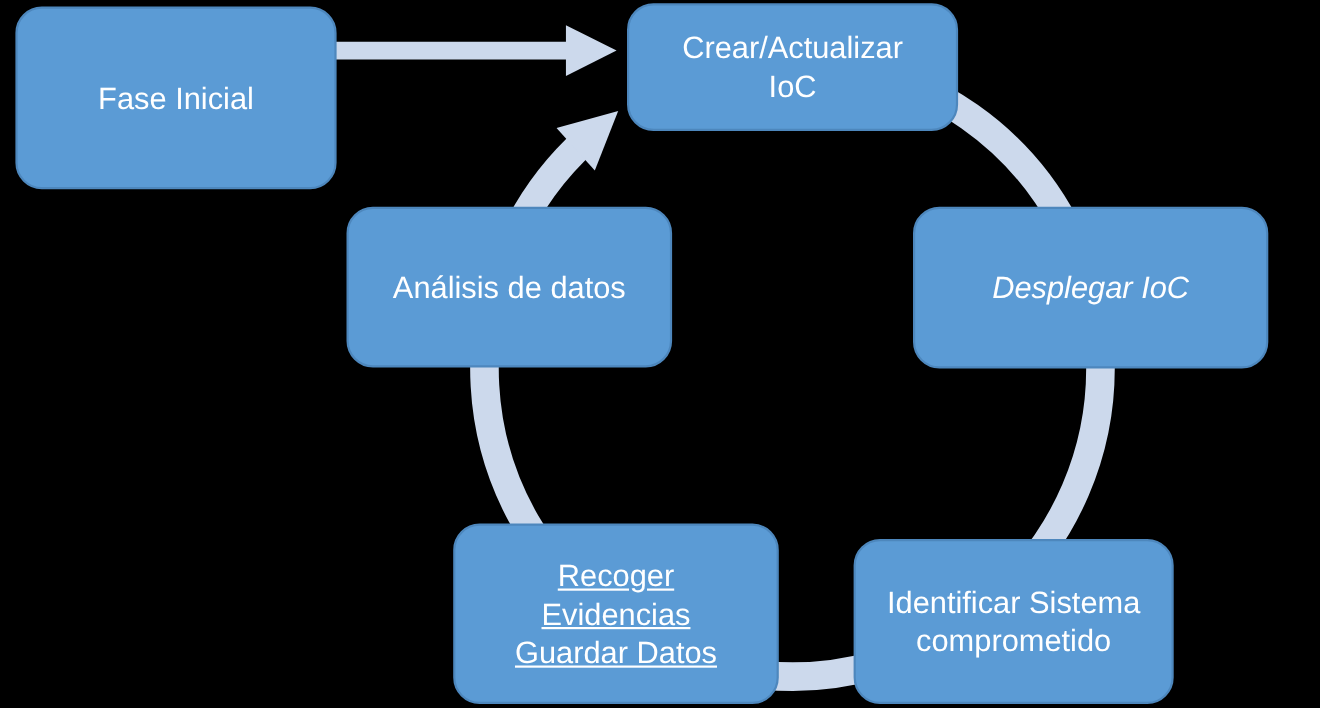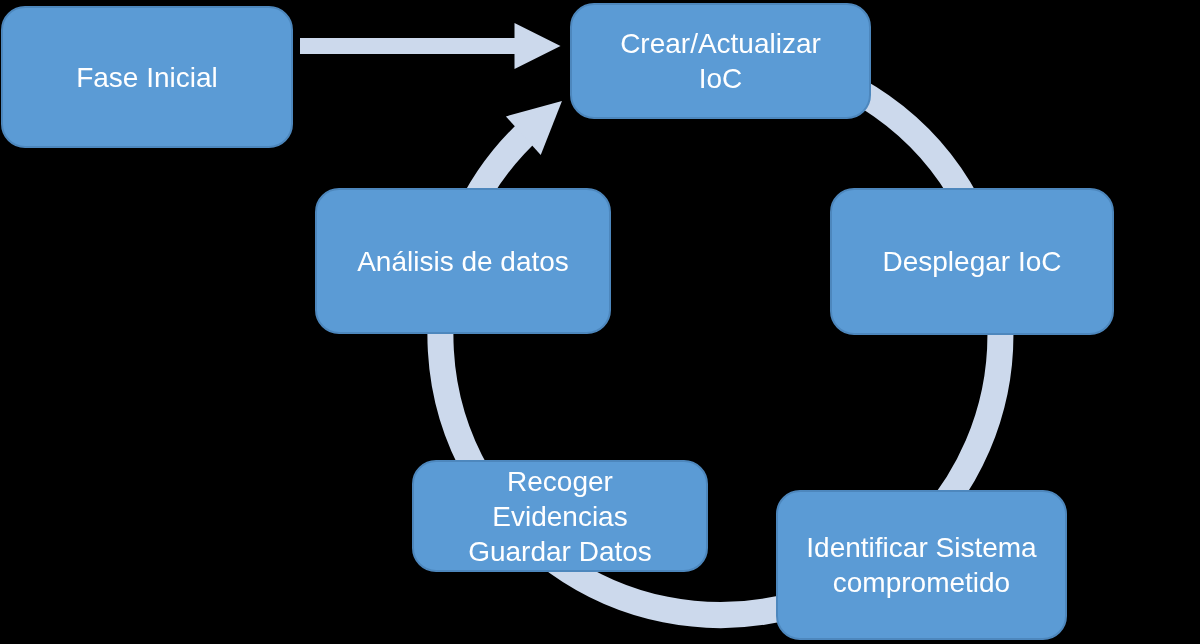--- a/index.html
+++ b/index.html
@@ -40,25 +40,25 @@
     color: var(--node-text);
     display: flex;
     align-items: center;
     justify-content: center;
     text-align: center;
     font-size: 28px;
     line-height: 1.25;
     padding: 8px 14px;
   }
   .node-label { white-space: pre-line; }
-  .node-fase        { left:   1px; top:   6px; width: 292px; height: 142px; }
+  .node-fase        { left:   14px; top:   6px; width: 292px; height: 166px; }
   .node-crear       { left: 570px; top:   3px; width: 301px; height: 116px; }
-  .node-desplegar   { left: 830px; top: 188px; width: 284px; height: 147px; }
+  .node-desplegar   { left: 830px; top: 188px; width: 323px; height: 147px; font-style: italic; }
   .node-analisis    { left: 315px; top: 188px; width: 296px; height: 146px; }
-  .node-recoger     { left: 412px; top: 460px; width: 296px; height: 112px; }
+  .node-recoger     { left: 412px; top: 476px; width: 296px; height: 164px; text-decoration: underline; }
   .node-identificar { left: 737px; top: 490px; width: 291px; height: 150px; margin-left: 39px; }
 </style>
 </head>
 <body>
 
 <div class="stage">
 
   <svg class="arrows" width="1200" height="644" viewBox="0 0 1200 644" aria-hidden="true">
     <defs>
       <marker id="head-big" viewBox="0 0 10 10" refX="2.5" refY="5" markerUnits="userSpaceOnUse" markerWidth="58" markerHeight="52" orient="auto">

